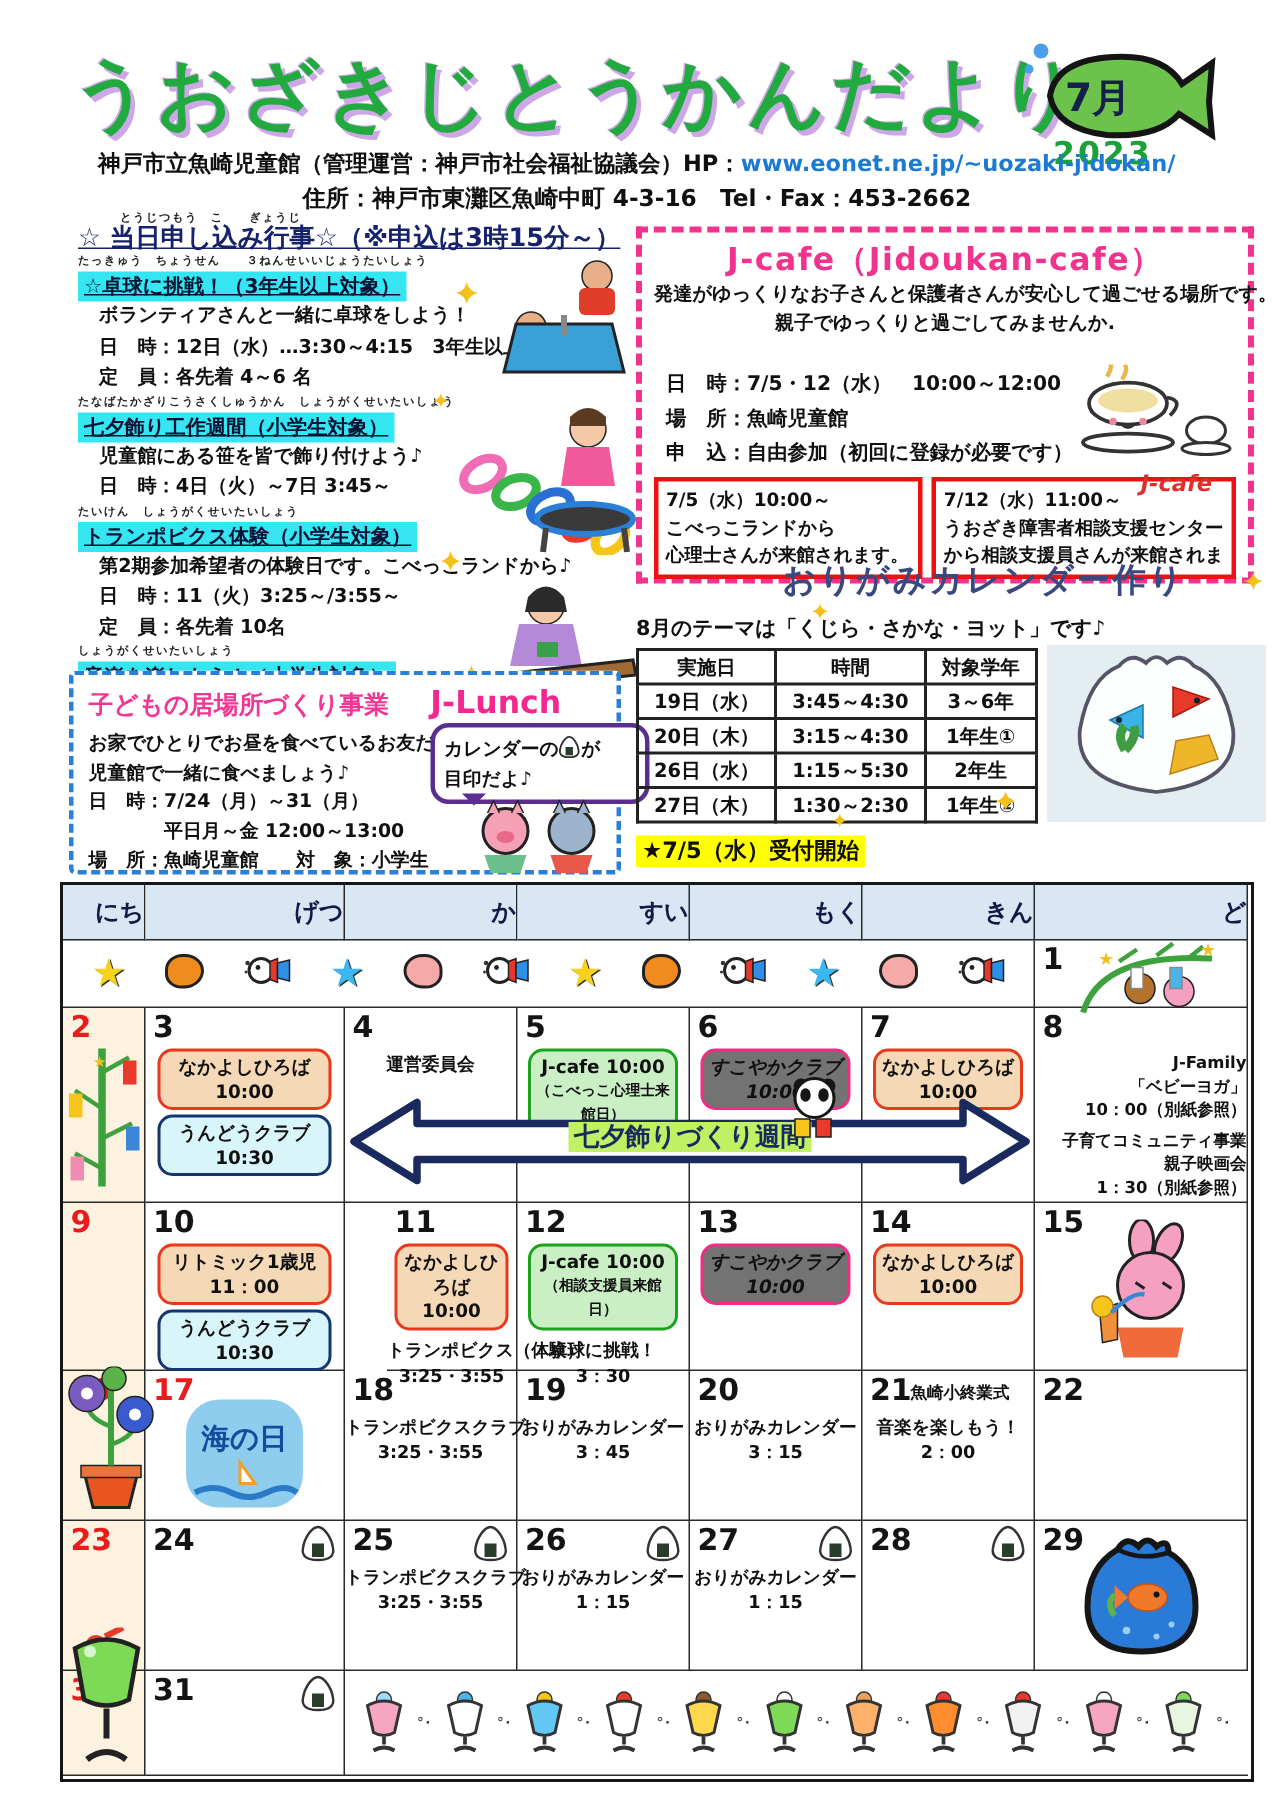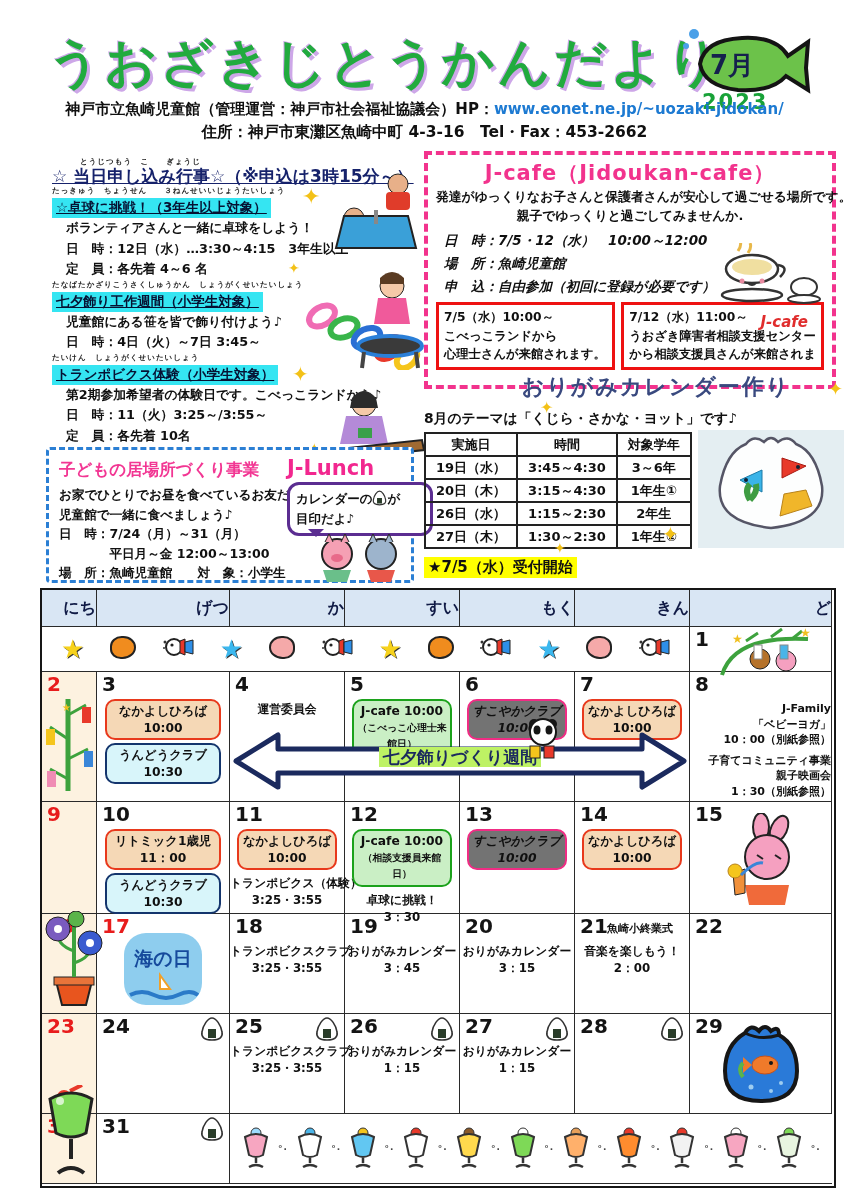--- a/index.html
+++ b/index.html
@@ -98,21 +98,21 @@
     <text x="52" y="50" font-size="26" font-weight="bold" fill="#15204d" text-anchor="middle">7月</text>
   </svg>
   <div class="year">2023</div>
 </div>
 <div id="info-line1">
   <span>神戸市立魚崎児童館（管理運営：神戸市社会福祉協議会）HP：</span><span class="url">www.eonet.ne.jp/~uozaki-jidokan/</span>
 </div>
 <div id="info-line2">住所：神戸市東灘区魚崎中町 4-3-16　Tel・Fax：453-2662</div>
 
 <div id="left-col">
-  <div class="furi" style="padding-left:28px;margin-top:17px;">とうじつもう　こ　　ぎょうじ</div>
+  <div class="furi" style="padding-left:28px;">とうじつもう　こ　　ぎょうじ</div>
   <div id="same-day-heading">☆ 当日申し込み行事☆（※申込は3時15分～）</div>
   <div id="same-day-items">
       <div><div class="furi">たっきゅう　ちょうせん　　３ねんせいいじょうたいしょう</div><div class="ev-title">☆卓球に挑戦！（3年生以上対象）</div><div class="ev-line">ボランティアさんと一緒に卓球をしよう！</div><div class="ev-line">日　時：12日（水）…3:30～4:15　3年生以上</div><div class="ev-line">定　員：各先着 4～6 名</div></div>
       <div><div class="furi">たなばたかざりこうさくしゅうかん　しょうがくせいたいしょう</div><div class="ev-title">七夕飾り工作週間（小学生対象）</div><div class="ev-line">児童館にある笹を皆で飾り付けよう♪</div><div class="ev-line">日　時：4日（火）～7日 3:45～</div></div>
       <div><div class="furi">たいけん　しょうがくせいたいしょう</div><div class="ev-title">トランポビクス体験（小学生対象）</div><div class="ev-line">第2期参加希望者の体験日です。こべっこランドから♪</div><div class="ev-line">日　時：11（火）3:25～/3:55～</div><div class="ev-line">定　員：各先着 10名</div></div>
       <div><div class="furi">しょうがくせいたいしょう</div><div class="ev-title">音楽を楽しもう！（小学生対象）</div><div class="ev-line">寿会のみなさんと一緒に様々な楽器の演奏を楽しみます</div><div class="ev-line">日　時：21（金）2:00～</div></div>
     </div>
 
   <svg class="ill" style="left:276px;top:30px" width="96" height="92" viewBox="0 0 96 92">
     <circle cx="70" cy="14" r="10" fill="#e8b089" stroke="#222"></circle>
@@ -176,21 +176,21 @@
     <circle cx="68" cy="22" r="15" fill="#9db4cc" stroke="#222" stroke-width="2"></circle>
     <path d="M56 10 L60 2 L64 10 M72 10 L76 2 L80 10" fill="#9db4cc" stroke="#222"></path>
     <path d="M54 38 L82 38 L78 50 L58 50 Z" fill="#e8574a"></path>
   </svg>
 </div>
 
 <div id="jcafe">
   <div id="jcafe-title">J-cafe（Jidoukan-cafe）</div>
   <div class="jc-desc">発達がゆっくりなお子さんと保護者さんが安心して過ごせる場所です。</div>
   <div class="jc-desc">親子でゆっくりと過ごしてみませんか.</div>
-  <div style="margin-top:4px;font-style:italic;">
+  <div style="margin-top:20px;">
     <div class="jc-line">日　時：7/5・12（水）　10:00～12:00</div>
     <div class="jc-line">場　所：魚崎児童館</div>
     <div class="jc-line">申　込：自由参加（初回に登録が必要です）</div>
   </div>
   <svg id="jcafe-cup" viewBox="0 0 104 96">
     <path d="M20 8 Q24 2 22 -2 M30 10 Q34 4 32 0" stroke="#e8b84a" stroke-width="3" fill="none"></path>
     <ellipse cx="34" cy="26" rx="26" ry="14" fill="#fff" stroke="#333" stroke-width="2.5"></ellipse>
     <ellipse cx="34" cy="24" rx="20" ry="8" fill="#f0dfa0"></ellipse>
     <path d="M60 22 Q72 24 62 34" stroke="#333" stroke-width="2.5" fill="none"></path>
     <circle cx="24" cy="38" r="2.5" fill="#e88aa0"></circle>
@@ -232,21 +232,21 @@
           <td>3:45～4:30</td>
           <td>3～6年</td>
         </tr>
         <tr>
           <td>20日（木）</td>
           <td>3:15～4:30</td>
           <td>1年生①</td>
         </tr>
         <tr>
           <td>26日（水）</td>
-          <td>1:15～2:30</td>
+          <td>1:15～5:30</td>
           <td>2年生</td>
         </tr>
         <tr>
           <td>27日（木）</td>
           <td>1:30～2:30</td>
           <td>1年生②</td>
         </tr>
       </tbody>
   </table>
   <div id="origami-note">★7/5（水）受付開始</div>
@@ -399,21 +399,21 @@
       <div class="cal-date">10</div>
       <div class="pill pill-orange">
         <div>リトミック1歳児</div>
         <div>11：00</div>
       </div>
       <div class="pill pill-blue">
         <div>うんどうクラブ</div>
         <div>10:30</div>
       </div>
     </div>
-    <div class="cal-cell" style="grid-area: 4 / 3;">
+    <div class="cal-cell" style="grid-area: 4 / 3; margin-left: 28px;">
       <div class="cal-date">11</div>
       <div class="pill pill-orange">
         <div>なかよしひろば</div>
         <div>10:00</div>
       </div>
       <div class="plain-ev">
         <div>トランポビクス（体験）</div>
         <div>3:25・3:55</div>
       </div>
     </div>

